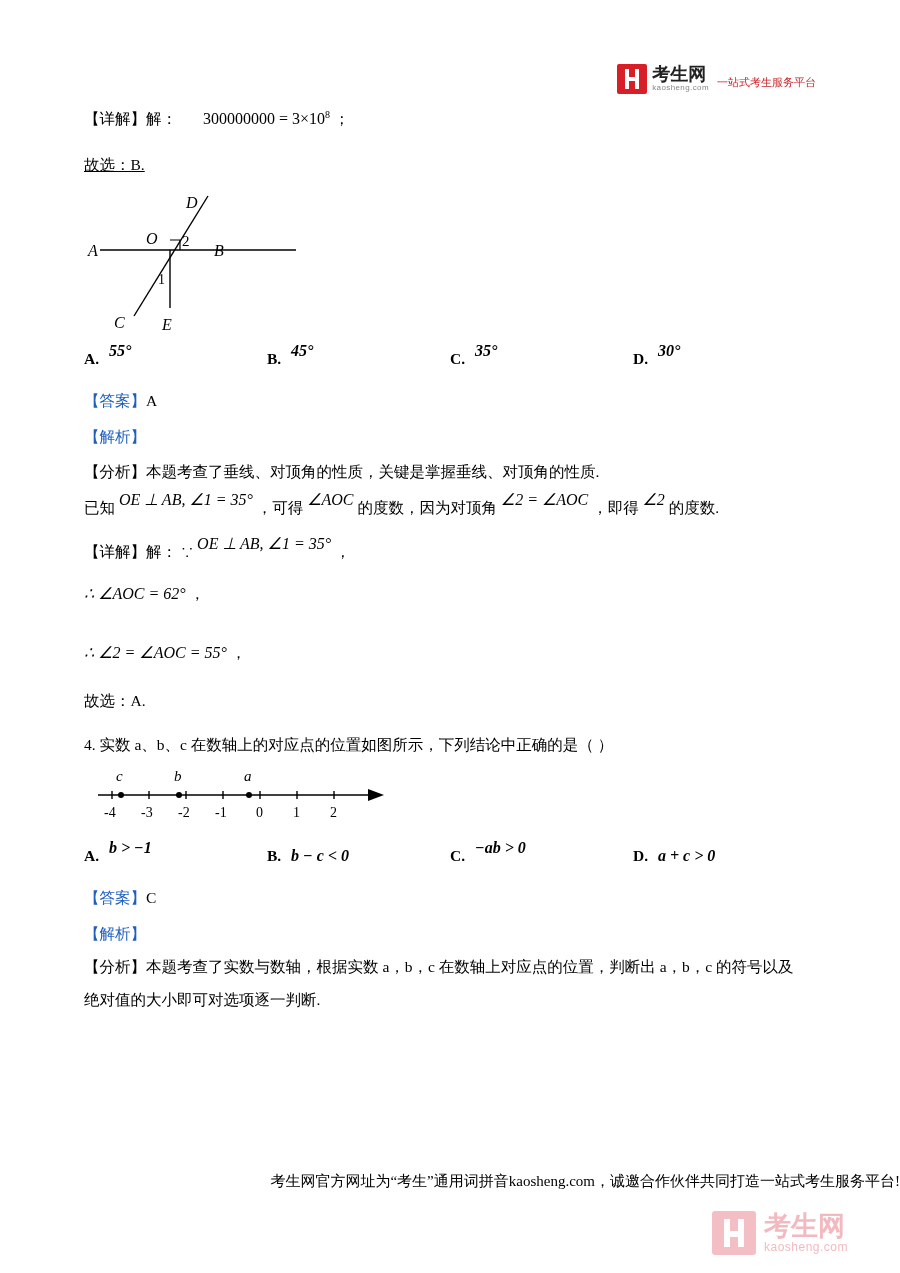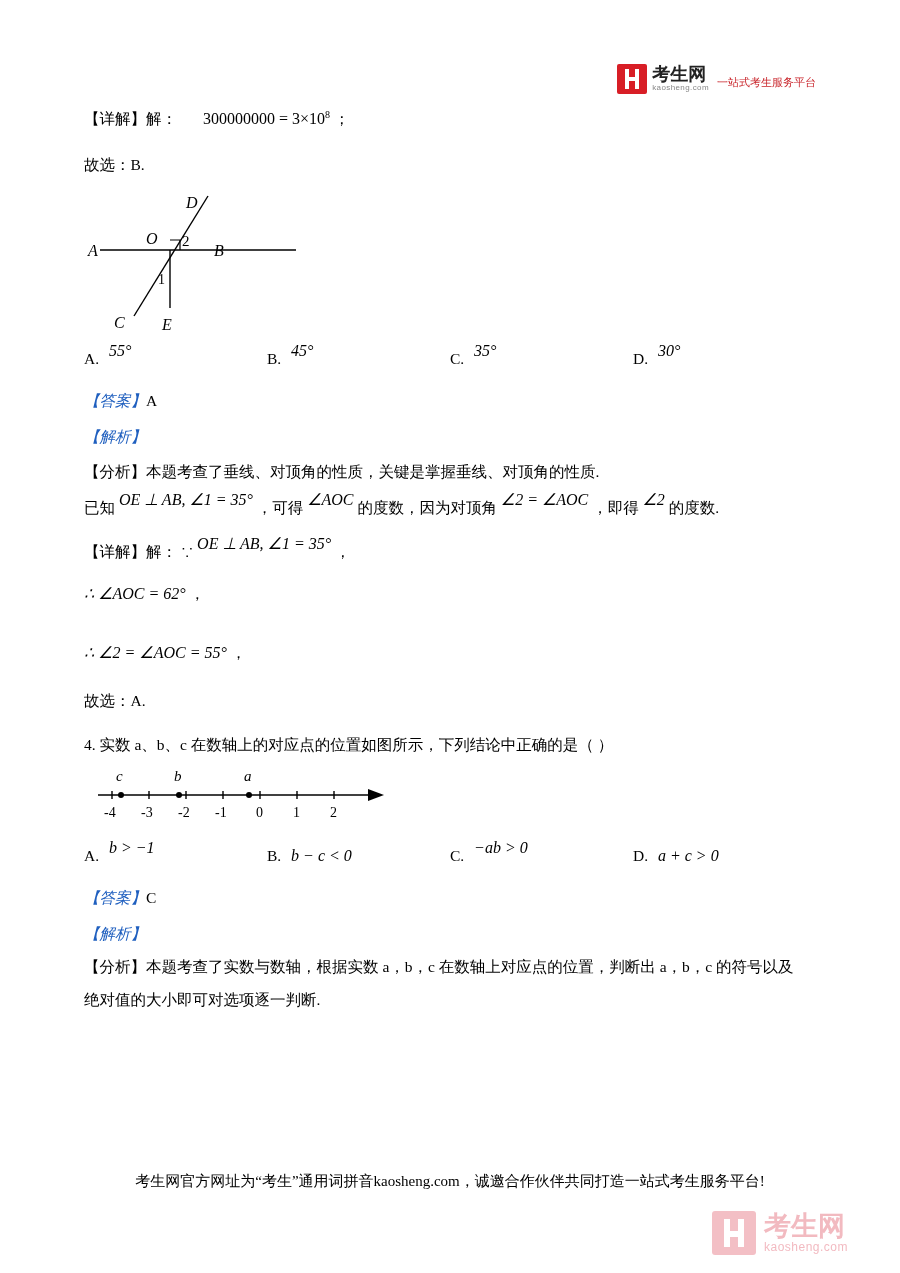--- a/index.html
+++ b/index.html
@@ -88,38 +88,39 @@
   .body {
     position: relative;
     padding-top: 96px;
     font-size: 15.5px;
     line-height: 1.9;
   }
   .para {
     margin: 0 0 6px 0;
     text-align: left;
   }
-  .blue { color: #1f5fbf; font-style: italic; }
+  .blue { color: #1f5fbf; }
   .math {
     font-family: "Liberation Serif", serif;
     font-style: italic;
     font-size: 16px;
     text-align: center;
   }
   .math .up { font-style: normal; }
   sup { font-size: 10px; vertical-align: super; font-style: normal;}
   .raise {
     position: relative;
     top: -8px;
   }
   .sp-l { margin-left: 6px; }
   
   .options {
     display: flex;
     margin: 4px 0 12px 0;
+    font-weight: bold;
   }
   .opt {
     width: 25%;
     font-size: 15.5px;
   }
   .opt .lab { font-style: normal; }
   
   .fig1 {
     position: relative;
     width: 300px;
@@ -134,21 +135,21 @@
     height: 66px;
     margin: 6px 0 4px 6px;
   }
   .fig2 svg { display:block; }
   
   .footer-note {
     position: absolute;
     left: 0;
     right: 0;
     top: 1172px;
-    text-align: center;
+    text-align: right;
     font-size: 15px;
   }
   .watermark {
     position: absolute;
     right: 52px;
     bottom: 18px;
     display: flex;
     align-items: center;
     opacity: .85;
   }
@@ -207,21 +208,21 @@
   <div class="body">
 
     <p class="para">
       <span>【详解】解：</span>
       <span class="math sp-l" style="margin-left:22px;">
         <span class="up">300000000 = 3×10</span><sup>8</sup>
       </span>
       <span>；</span>
     </p>
 
-    <p class="para" style="margin-top:16px;">故选：B.</p>
+    <p class="para" style="margin-top:16px;text-decoration:underline;">故选：B.</p>
 
 
     <div class="fig1">
       <svg width="300" height="150" viewBox="0 0 300 150">
 
         <line x1="16" y1="62" x2="212" y2="62" stroke="#000" stroke-width="1.4"></line>
 
         <line x1="50" y1="128" x2="124" y2="8" stroke="#000" stroke-width="1.4"></line>
 
         <line x1="86" y1="62" x2="86" y2="120" stroke="#000" stroke-width="1.4"></line>

